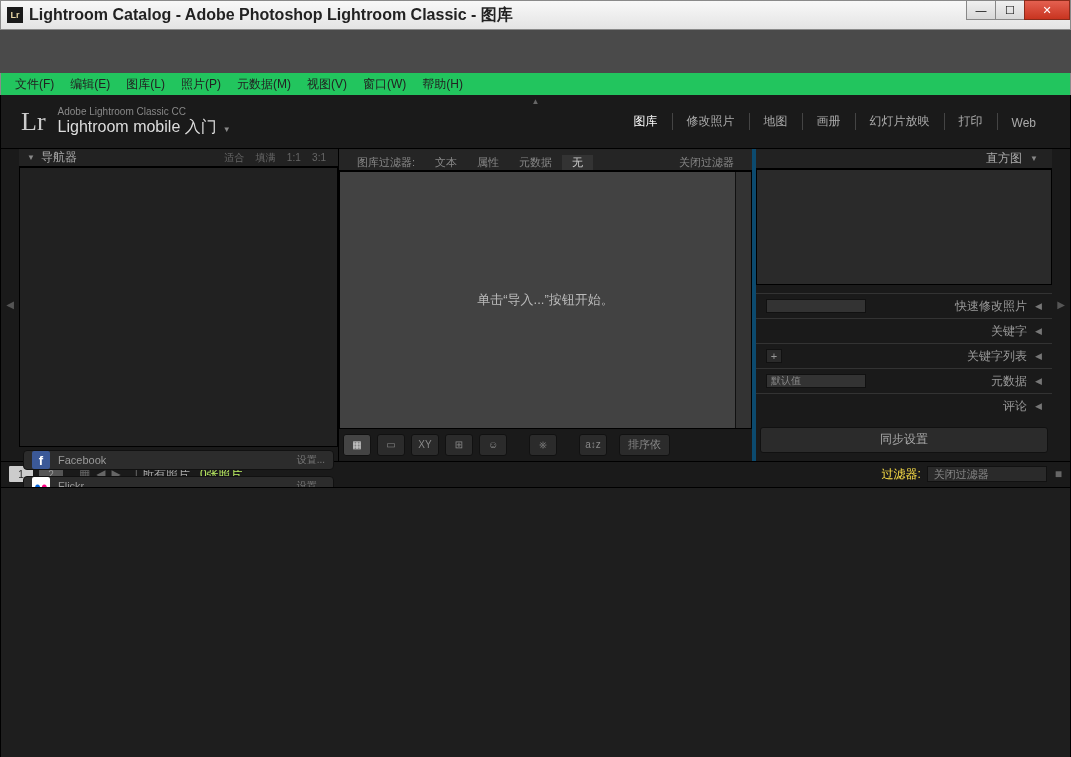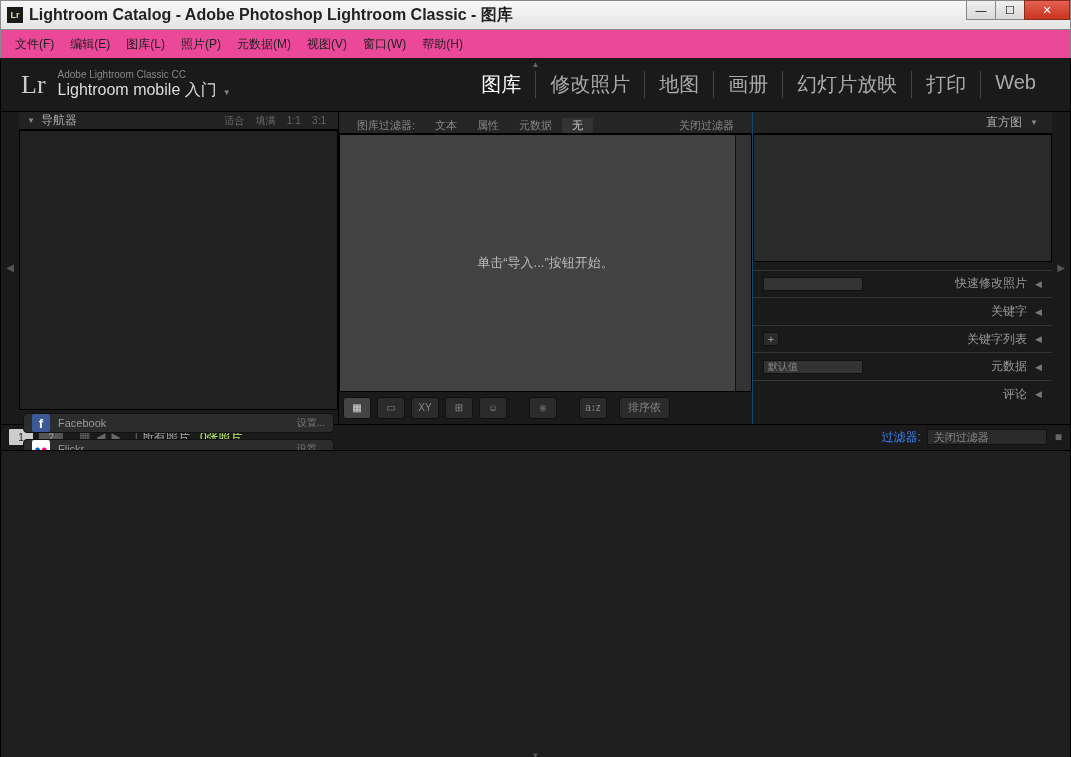--- a/index.html
+++ b/index.html
@@ -5,33 +5,33 @@
 * { margin:0; padding:0; box-sizing:border-box; font-family:"Microsoft YaHei","SimSun",Arial,sans-serif; }
 body { background:#4a4a4a; width:1071px; height:757px; overflow:hidden; user-select:none; }
 
 .titlebar { height:30px; background:linear-gradient(#f8f8f8,#e4e4e4); border:1px solid #8a8a8a; display:flex; align-items:center; padding-left:6px; }
 .titlebar .ico { width:16px; height:16px; background:#1a1a1a; color:#e8d6a5; font-size:9px; font-weight:bold; display:flex; align-items:center; justify-content:center; margin-right:6px; }
 .titlebar .title { font-size:16px; color:#222; flex:1;font-weight:bold; }
 .winbtns { display:flex; height:20px; margin-top:-10px; }
 .winbtn { width:30px; height:20px; border:1px solid #888; background:linear-gradient(#f0f0f0,#d8d8d8); display:flex; align-items:center; justify-content:center; font-size:11px; margin-left:-1px; }
 .winbtn.cl { background:linear-gradient(#e46050,#c83420); color:#fff; width:46px; border-color:#8b2b1b; }
 
-.menubar { height:28px; background:#ec4899; border-left:1px solid #8a8a8a; border-right:1px solid #8a8a8a; display:flex; align-items:center; padding-left:6px; font-size:12px; color:#222; }
+.menubar { height:22px; background:#22c55e; border-left:1px solid #8a8a8a; border-right:1px solid #8a8a8a; display:flex; align-items:center; padding-left:6px; font-size:12px; color:#222;margin-top:43px; }
 .menubar span { padding:0 8px; cursor:default; }
 
 .app { background:#1a1a1a; border:1px solid #000; border-top:none; height:705px; display:flex; flex-direction:column; }
 
 .topstrip { height:54px; display:flex; align-items:center; padding:0 20px; position:relative; border-bottom:1px solid #000; }
 .topstrip .toggle-top { position:absolute; left:50%; top:2px; transform:translateX(-50%); color:#666; font-size:8px; }
 .lrbox { display:flex; align-items:center; }
 .lrlogo { font-family:Georgia,serif; font-size:26px; color:#cccccc; font-weight:300; margin-right:12px; }
 .lrtext .small { font-size:10px; color:#888; }
 .lrtext .big { font-size:16px; color:#ddd; }
 .lrtext .tri { font-size:8px; color:#888; margin-left:6px; }
-.modules { margin-left:auto; display:flex; align-items:flex-start; font-size:20px; color:#aaa; }
+.modules { margin-left:auto; display:flex; align-items:flex-end; font-size:12px; color:#aaa; }
 .modules span { padding:0 14px; border-right:1px solid #444; cursor:default; }
 .modules span:last-child { border-right:none; }
 .modules span.active { color:#fff; }
 
 .body { flex:1; display:flex; min-height:0; position:relative; }
 .edge { width:18px; background:#1a1a1a; display:flex; align-items:center; justify-content:center; color:#555; font-size:10px; flex-shrink:0; }
 
 .left { width:320px; background:#1a1a1a; display:flex; flex-direction:column; border-right:1px solid #000; }
 .panelhdr { height:22px; background:#222; display:flex; align-items:center; padding:0 8px; font-size:12px; color:#aaa; border-bottom:1px solid #000; }
 .panelhdr .tri { color:#888; font-size:8px; margin-right:6px; }
@@ -50,21 +50,21 @@
 .filterbar span { padding:0 10px; }
 .filterbar .active { background:#333; color:#ccc; }
 .grid { flex:1; background:#424242; border:1px solid #000; margin:0; display:flex; align-items:center; justify-content:center; color:#bbb; font-size:13px; position:relative; }
 .vscroll { position:absolute; right:0; top:0; bottom:0; width:16px; background:#333; border-left:1px solid #111; }
 .toolbar { height:32px; background:#1a1a1a; display:flex; align-items:center; padding:6px 4px; gap:6px; }
 .tbtn { width:28px; height:22px; background:#2b2b2b; border:1px solid #111; border-radius:3px; display:flex; align-items:center; justify-content:center; color:#888; font-size:10px; }
 .tbtn.active { background:#444; color:#ddd; }
 .tgap { width:10px; }
 .sortbox { margin-left:6px; height:22px; background:#2b2b2b; border:1px solid #111; border-radius:3px; padding:0 8px; display:flex; align-items:center; color:#888; font-size:11px; }
 
-.right { width:300px; background:#1a1a1a; display:flex; flex-direction:column; border-left:1px solid #0c4a6e; }
+.right { width:300px; background:#1a1a1a; display:flex; flex-direction:column; border-left:4px solid #0c4a6e; }
 .histo { height:130px; background:#2a2a2a; border:1px solid #000; margin:0 0 8px 0; }
 .rhdr { height:28px; background:#1a1a1a; border-top:1px solid #333; display:flex; align-items:center; padding:0 10px; font-size:12px; color:#999; justify-content:flex-end; }
 .rhdr .tri { color:#777; font-size:9px; margin-left:8px; }
 .rhdr .lead { margin-right:auto; display:flex; align-items:center; gap:6px; }
 .rsel { height:14px; width:100px; background:#333; border:1px solid #111; font-size:10px; color:#888; padding:0 4px; display:flex; align-items:center; }
 .plus { width:16px; height:14px; background:#2b2b2b; border:1px solid #111; color:#999; font-size:11px; display:flex; align-items:center; justify-content:center; }
 .rbtns { display:flex; gap:6px; padding:8px 4px; margin-top:auto; }
 
 .statusbar { height:26px; background:#1a1a1a; border-top:1px solid #000; display:flex; align-items:center; padding:0 8px; font-size:12px; color:#aaa; }
 .stbtn { width:24px; height:16px; background:#ccc; color:#222; font-size:10px; display:flex; align-items:center; justify-content:center; margin-right:6px; border-radius:1px; }
@@ -216,38 +216,39 @@
           </div>
         <span>元数据</span>
           <span class="tri">◀</span>
       </div>
       <div class="rhdr">
         <span>评论</span>
           <span class="tri">◀</span>
       </div>
 
       <div class="rbtns">
+        <div class="lbtn">同步设置</div>
       </div>
     </div>
 
     <div class="edge">▶</div>
   </div>
 
   <div class="statusbar">
     <div class="stbtn">1</div>
     <div class="stbtn dim">2</div>
     <div class="sticons">
       <span>▦</span>
       <span>◀</span>
       <span>▶</span>
     </div>
     <span style="color:#666;margin:0 4px">|</span>
     <span>所有照片</span>
     <span style="margin-left:10px;color:#bef264">0张照片</span>
-    <span style="margin-left:auto;color:#3b82f6">过滤器:</span>
+    <span style="margin-left:auto;color:#fde047">过滤器:</span>
     <div class="stsel">关闭过滤器</div>
     <span style="margin-left:8px;color:#666">■</span>
   </div>
 
   <div class="filmstrip">
     <div class="bot-toggle">▼</div>
   </div>
 
 </div>
 

